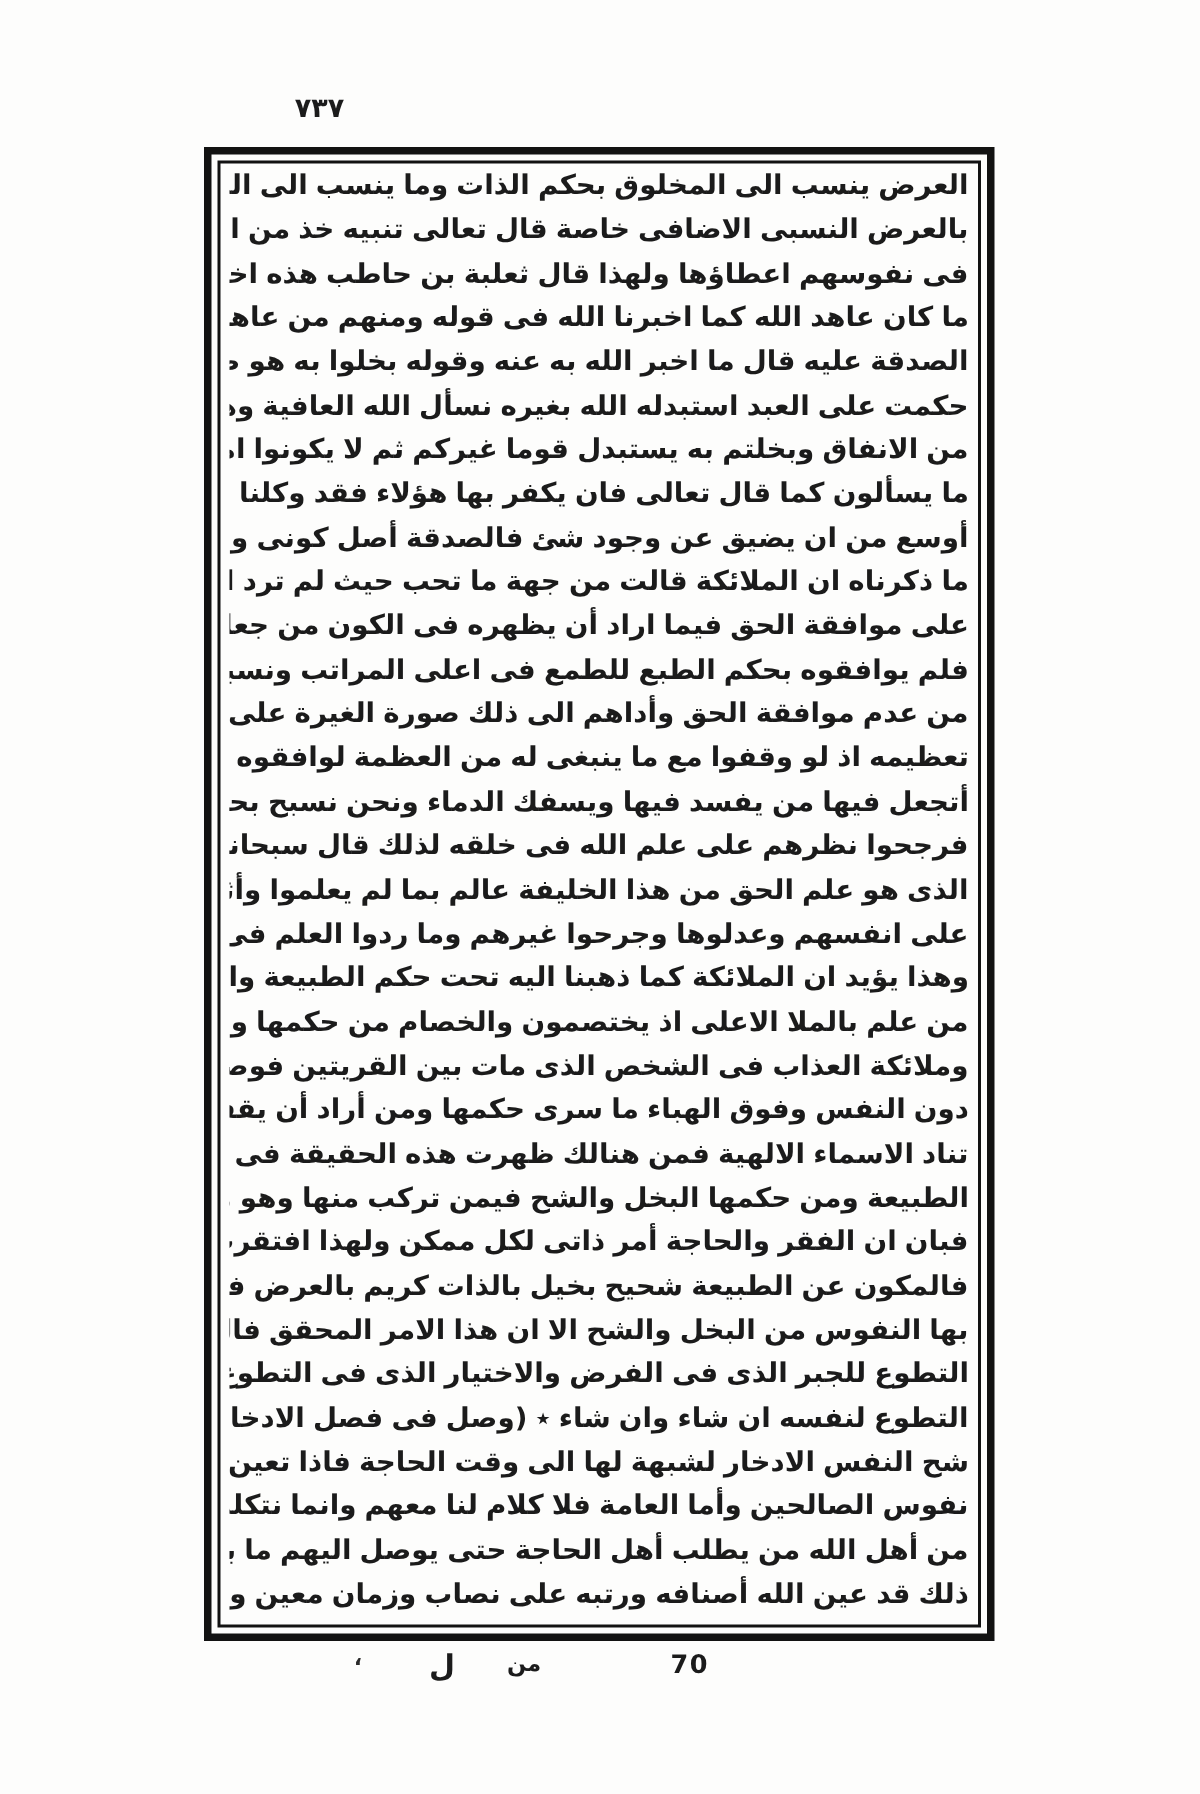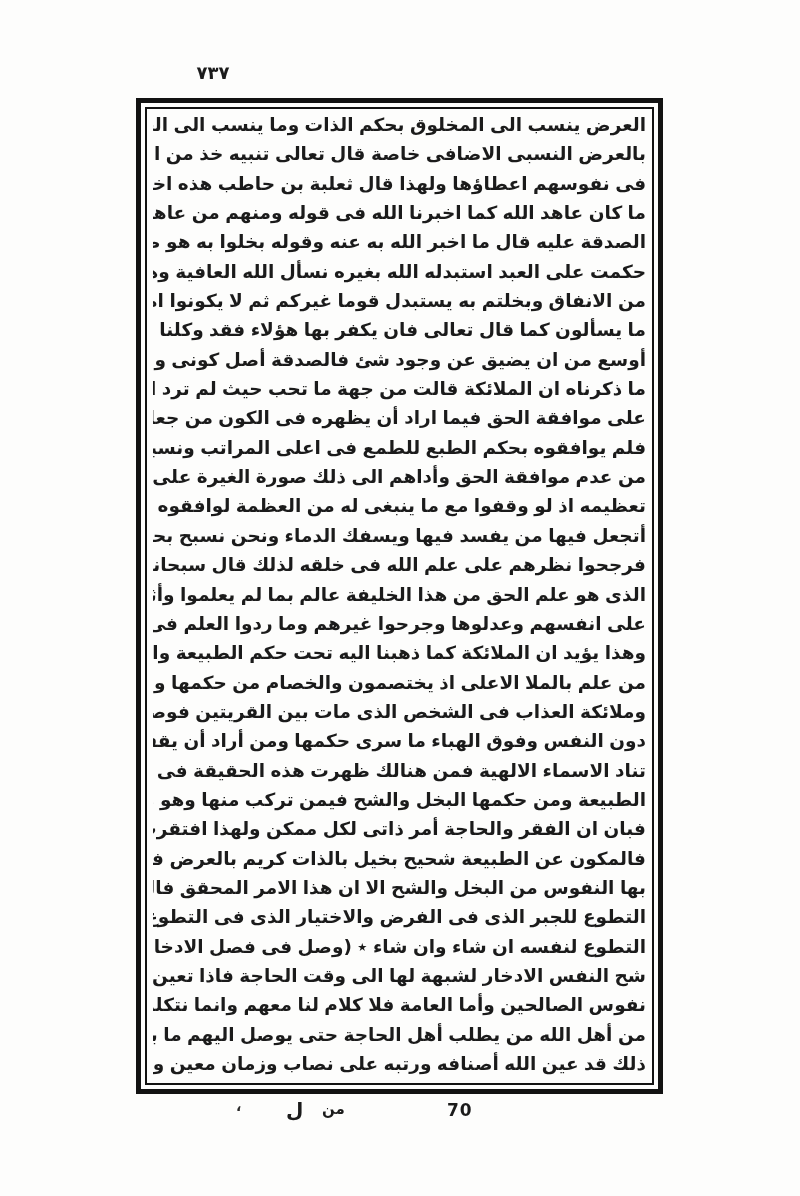--- a/index.html
+++ b/index.html
@@ -82,21 +82,21 @@
   .quire-number {
     position: absolute;
     left: 447px;
     top: 2px;
     font-size: 17px;
     font-weight: bold;
     letter-spacing: 1px;
   }
   .catchword-min {
     position: absolute;
-    left: 322px;
+    left: 338px;
     top: 2px;
     font-size: 15px;
     font-weight: bold;
   }
   .catchword-lam {
     position: absolute;
     left: 286px;
     top: 0px;
     font-size: 20px;
     font-weight: bold;

